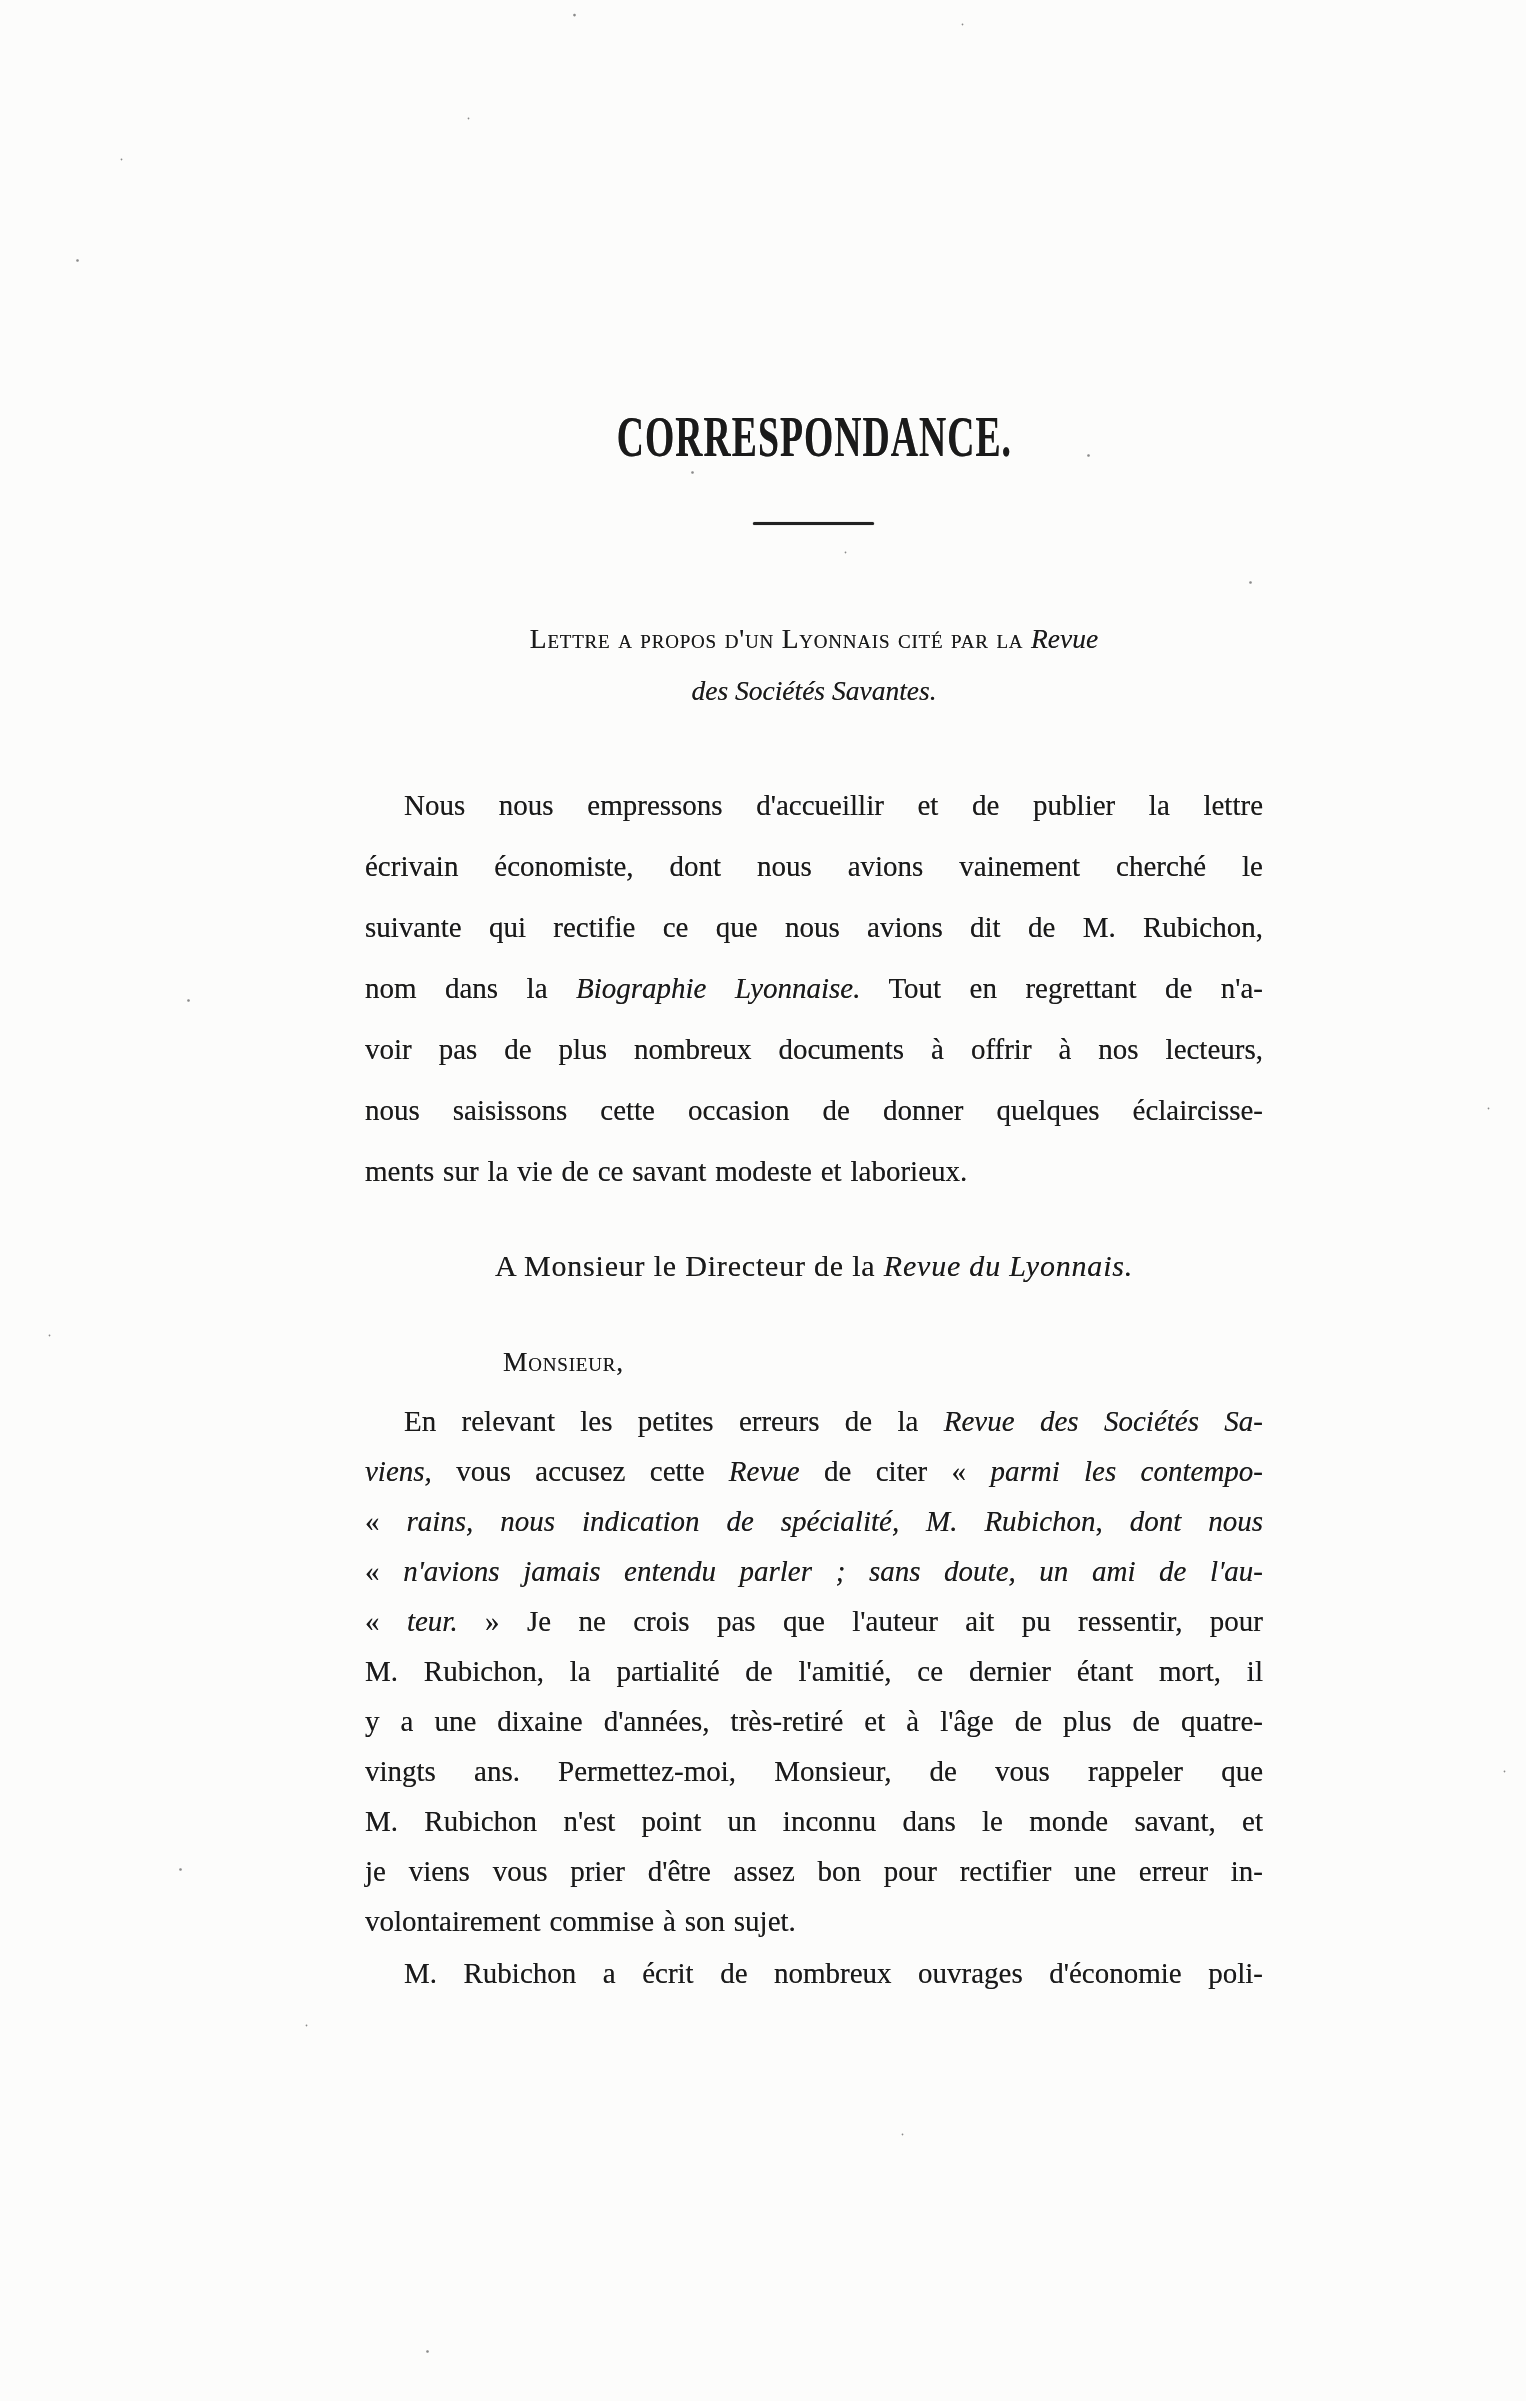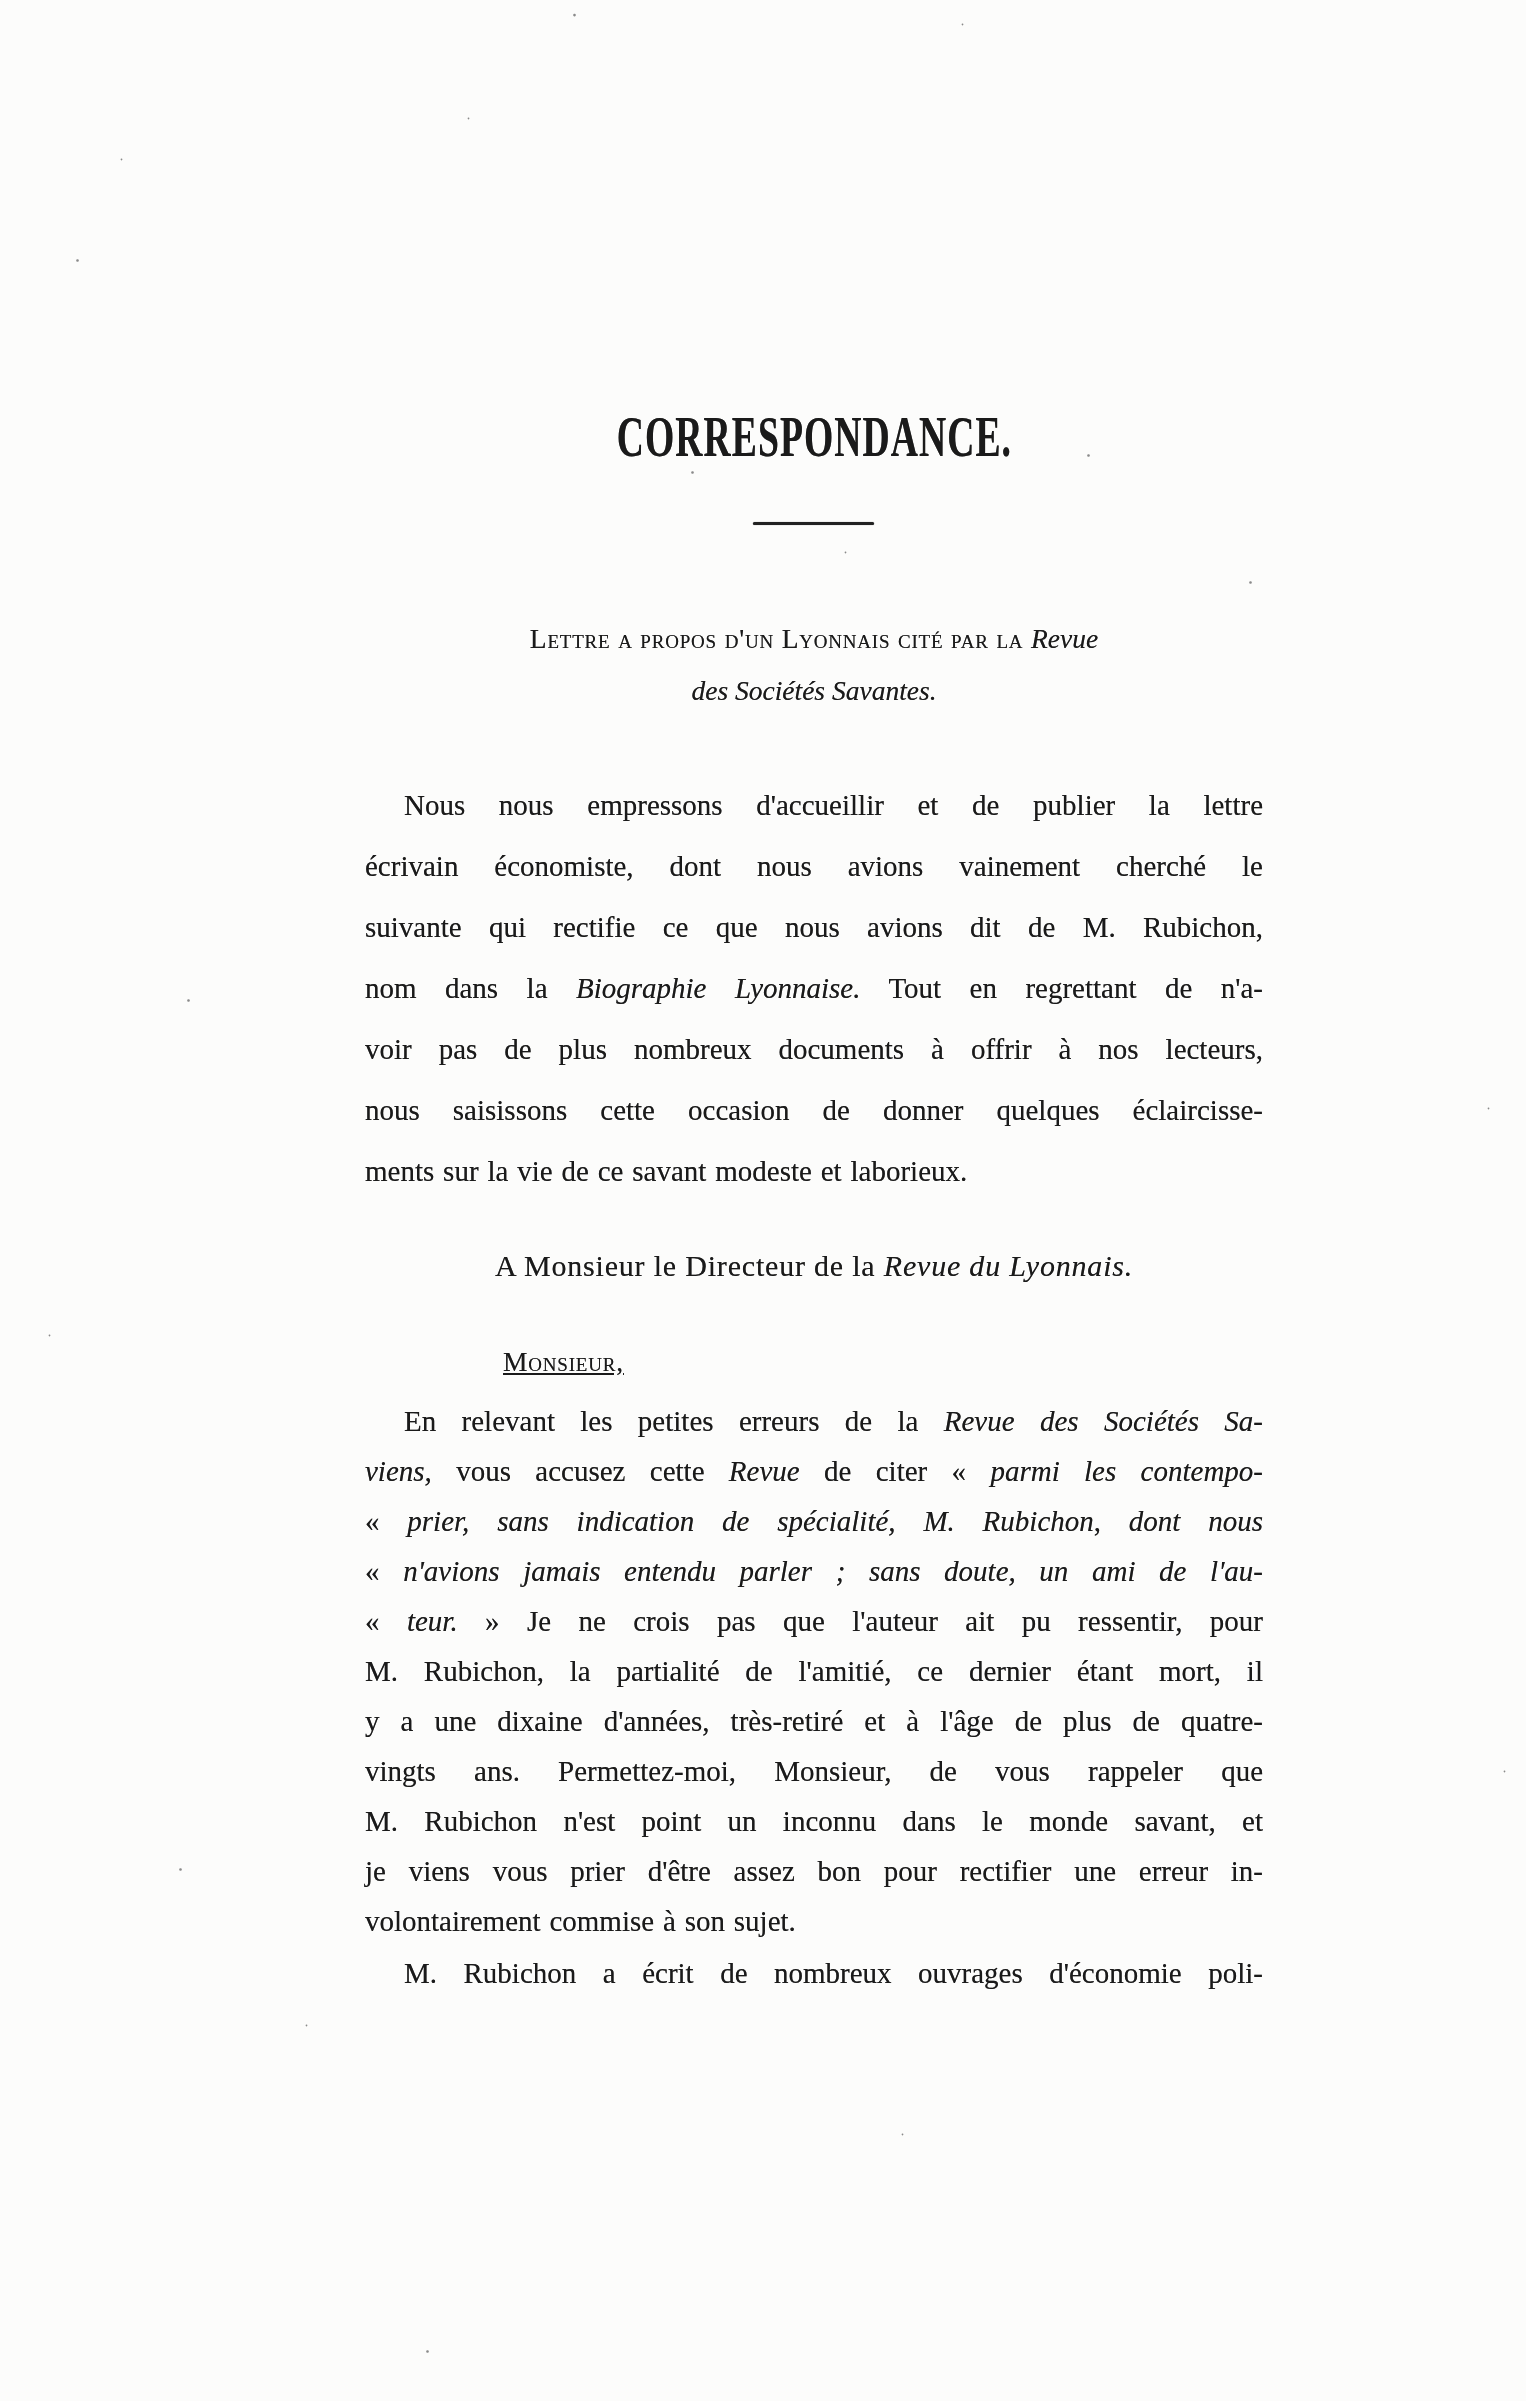--- a/index.html
+++ b/index.html
@@ -26,21 +26,21 @@
   .heading-block{position:absolute;top:613px;width:100%;
                  font-size:27.5px;line-height:52px;}
   .sc{font-variant:small-caps;letter-spacing:0.8px;}
 
   
   .body-text{font-size:29px;word-spacing:1.6px;}
   .intro-block{position:absolute;top:775px;width:100%;line-height:61px;}
   .address-block{position:absolute;top:1246px;width:100%;
                  font-size:30px;line-height:40px;letter-spacing:0.8px;}
   .salutation-block{position:absolute;top:1344px;left:138px;
-                    font-size:27.5px;line-height:36px;text-decoration:underline;}
+                    font-size:27.5px;line-height:36px;}
   .letter-block{position:absolute;top:1396px;width:100%;line-height:50px;}
   .continuation-block{position:absolute;top:1948px;width:100%;line-height:50px;}
 
   .tline{text-align:justify;text-align-last:justify;white-space:normal;}
   .tline.lastline{text-align:left;text-align-last:left;}
   .tline.center{text-align:center;text-align-last:center;}
   .tline.indent{padding-left:39px;}
   em{font-style:italic;}
 
   
@@ -86,21 +86,21 @@
 
     <div class="address-block">
         <div class="tline center"><span>A Monsieur le Directeur de la </span><em>Revue du Lyonnais.</em></div>
       </div>
 
     <div class="salutation-block sc">Monsieur,</div>
 
     <div class="letter-block body-text">
         <div class="tline indent"><span>En relevant les petites erreurs de la </span><em>Revue des Sociétés Sa-</em></div>
         <div class="tline"><em>viens,</em><span> vous accusez cette </span><em>Revue</em><span> de citer « </span><em>parmi les contempo-</em></div>
-        <div class="tline"><span>« </span><em>prier, sans indication de spécialité, M. Rubichon</em><span>, </span><em>dont nous</em></div>
+        <div class="tline"><span>« </span><em>rains, nous indication de spécialité, M. Rubichon</em><span>, </span><em>dont nous</em></div>
         <div class="tline"><span>« </span><em>n'avions jamais entendu parler ; sans doute, un ami de l'au-</em></div>
         <div class="tline"><span>« </span><em>teur.</em><span> » Je ne crois pas que l'auteur ait pu ressentir, pour</span></div>
         <div class="tline"><span>M. Rubichon, la partialité de l'amitié, ce dernier étant mort, il</span></div>
         <div class="tline"><span>y a une dixaine d'années, très-retiré et à l'âge de plus de quatre-</span></div>
         <div class="tline"><span>vingts ans. Permettez-moi, Monsieur, de vous rappeler que</span></div>
         <div class="tline"><span>M. Rubichon n'est point un inconnu dans le monde savant, et</span></div>
         <div class="tline"><span>je viens vous prier d'être assez bon pour rectifier une erreur in-</span></div>
         <div class="tline lastline"><span>volontairement commise à son sujet.</span></div>
       </div>
 

